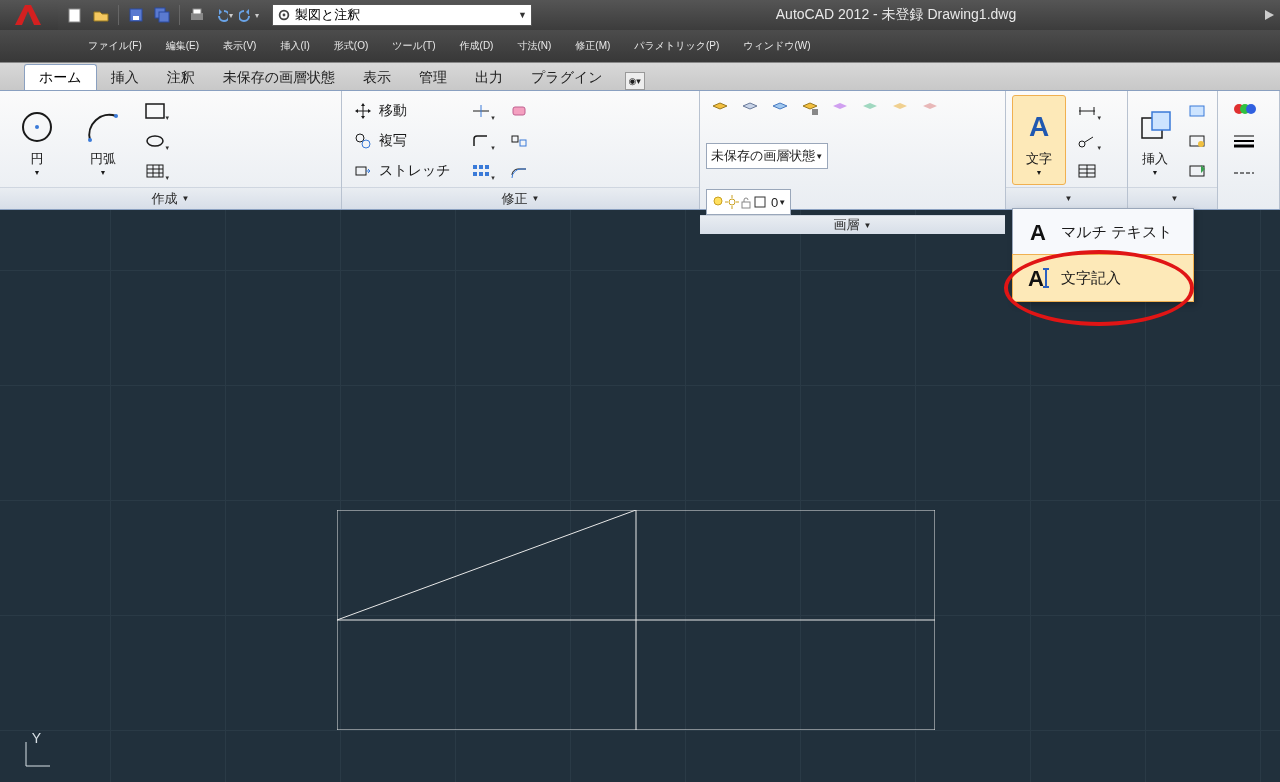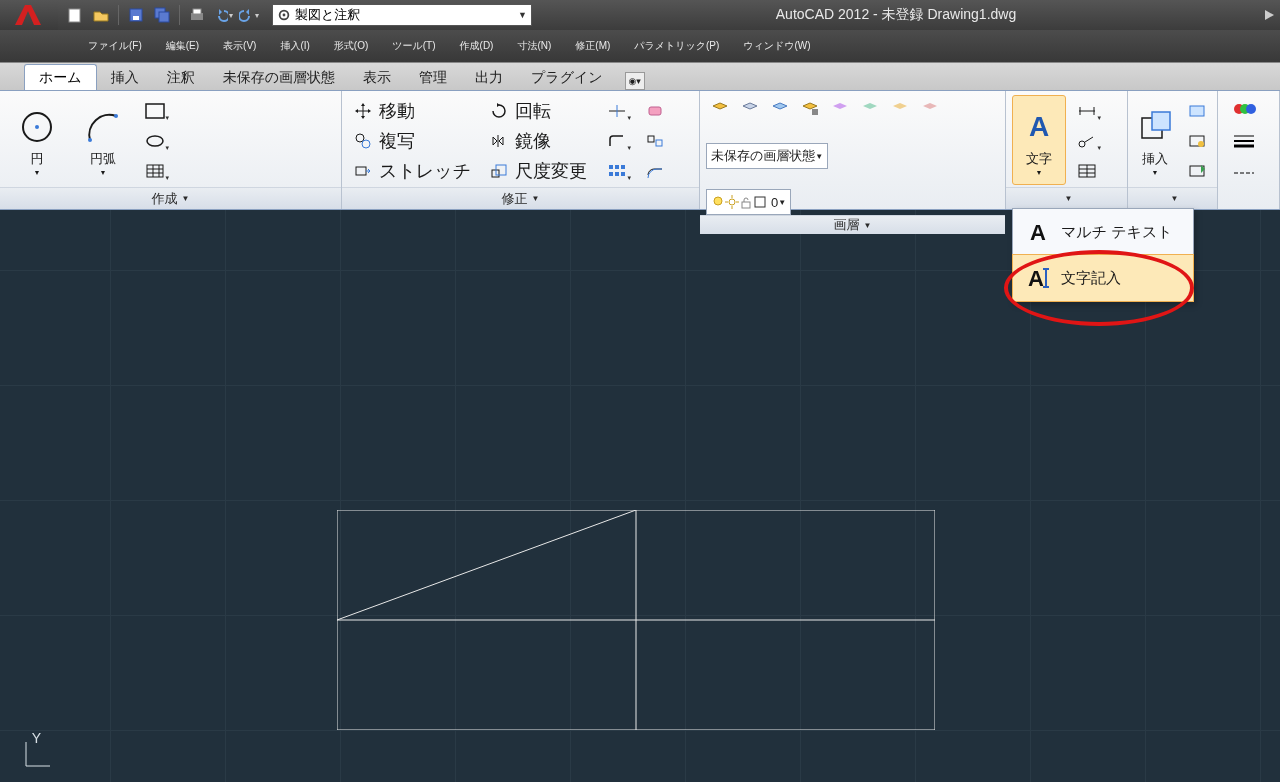--- a/index.html
+++ b/index.html
@@ -92,21 +92,21 @@
   .big-btn.wide { width: 80px; }
   .big-btn.selected { border: 1px solid #f0b050; background: #fde9b8; }
   .big-btn .ico { width: 40px; height: 46px; display: flex; align-items: center; justify-content: center; }
   .big-btn .lbl { margin-top: 2px; line-height: 1.1; text-align:center;}
   .big-btn .tri { font-size: 7px; margin-top: 2px; }
 
   .mid-col { display:flex; flex-direction:column; gap:2px; padding-top:2px;}
   .mid-btn {
     display:flex; align-items:center; gap:6px;
     height: 28px; padding: 0 8px 0 4px; cursor:pointer;
-    font-size:18px; color:#1a1a1a; border:1px solid transparent; border-radius:3px;
+    font-size:14px; color:#1a1a1a; border:1px solid transparent; border-radius:3px;
     min-width: 100px;
   }
   .mid-btn .ico { width:20px; height:20px; display:flex; align-items:center; justify-content:center;}
 
   .sq-col { display:flex; flex-direction:column; gap:2px; padding-top:2px; }
   .sq-btn {
     width: 34px; height: 28px; cursor:pointer;
     display:flex; align-items:center; justify-content:center;
     border:1px solid transparent; border-radius:3px; position:relative;
   }
@@ -337,48 +337,20 @@
             <span>複写</span>
           </div>
         <div class="mid-btn">
             <span class="ico">
               <svg width="18" height="18">
                 <rect x="2" y="5" width="10" height="8" fill="none" stroke="#1a1a1a"></rect>
                 <path d="M12 9h4l-2-2m2 2l-2 2" fill="none" stroke="#3a7ad8"></path>
               </svg>
             </span>
             <span>ストレッチ</span>
-          </div>
-      </div>
-      <div class="mid-col">
-        <div class="mid-btn">
-            <span class="ico">
-              <svg width="18" height="18">
-                <path d="M9 3a6 6 0 1 1-6 6" fill="none" stroke="#1a1a1a" stroke-width="1.5"></path>
-                <path d="M7 1l3 2-3 2z" fill="#1a1a1a"></path>
-              </svg>
-            </span>
-            <span>回転</span>
-          </div>
-        <div class="mid-btn">
-            <span class="ico">
-              <svg width="18" height="18">
-                <path d="M8 3v12M3 5l4 4-4 4zM13 5l-4 4 4 4z" fill="none" stroke="#1a1a1a"></path>
-              </svg>
-            </span>
-            <span>鏡像</span>
-          </div>
-        <div class="mid-btn">
-            <span class="ico">
-              <svg width="18" height="18">
-                <rect x="2" y="8" width="7" height="7" fill="none" stroke="#1a1a1a"></rect>
-                <rect x="6" y="3" width="10" height="10" fill="none" stroke="#3a7ad8"></rect>
-              </svg>
-            </span>
-            <span>尺度変更</span>
           </div>
       </div>
       <div class="sq-col">
         <div class="sq-btn">
             <svg width="20" height="16">
               <line x1="2" y1="8" x2="18" y2="8" stroke="#1a1a1a"></line>
               <line x1="10" y1="2" x2="10" y2="14" stroke="#3a7ad8"></line>
             </svg>
             <span class="tri">▾</span>
           </div>

